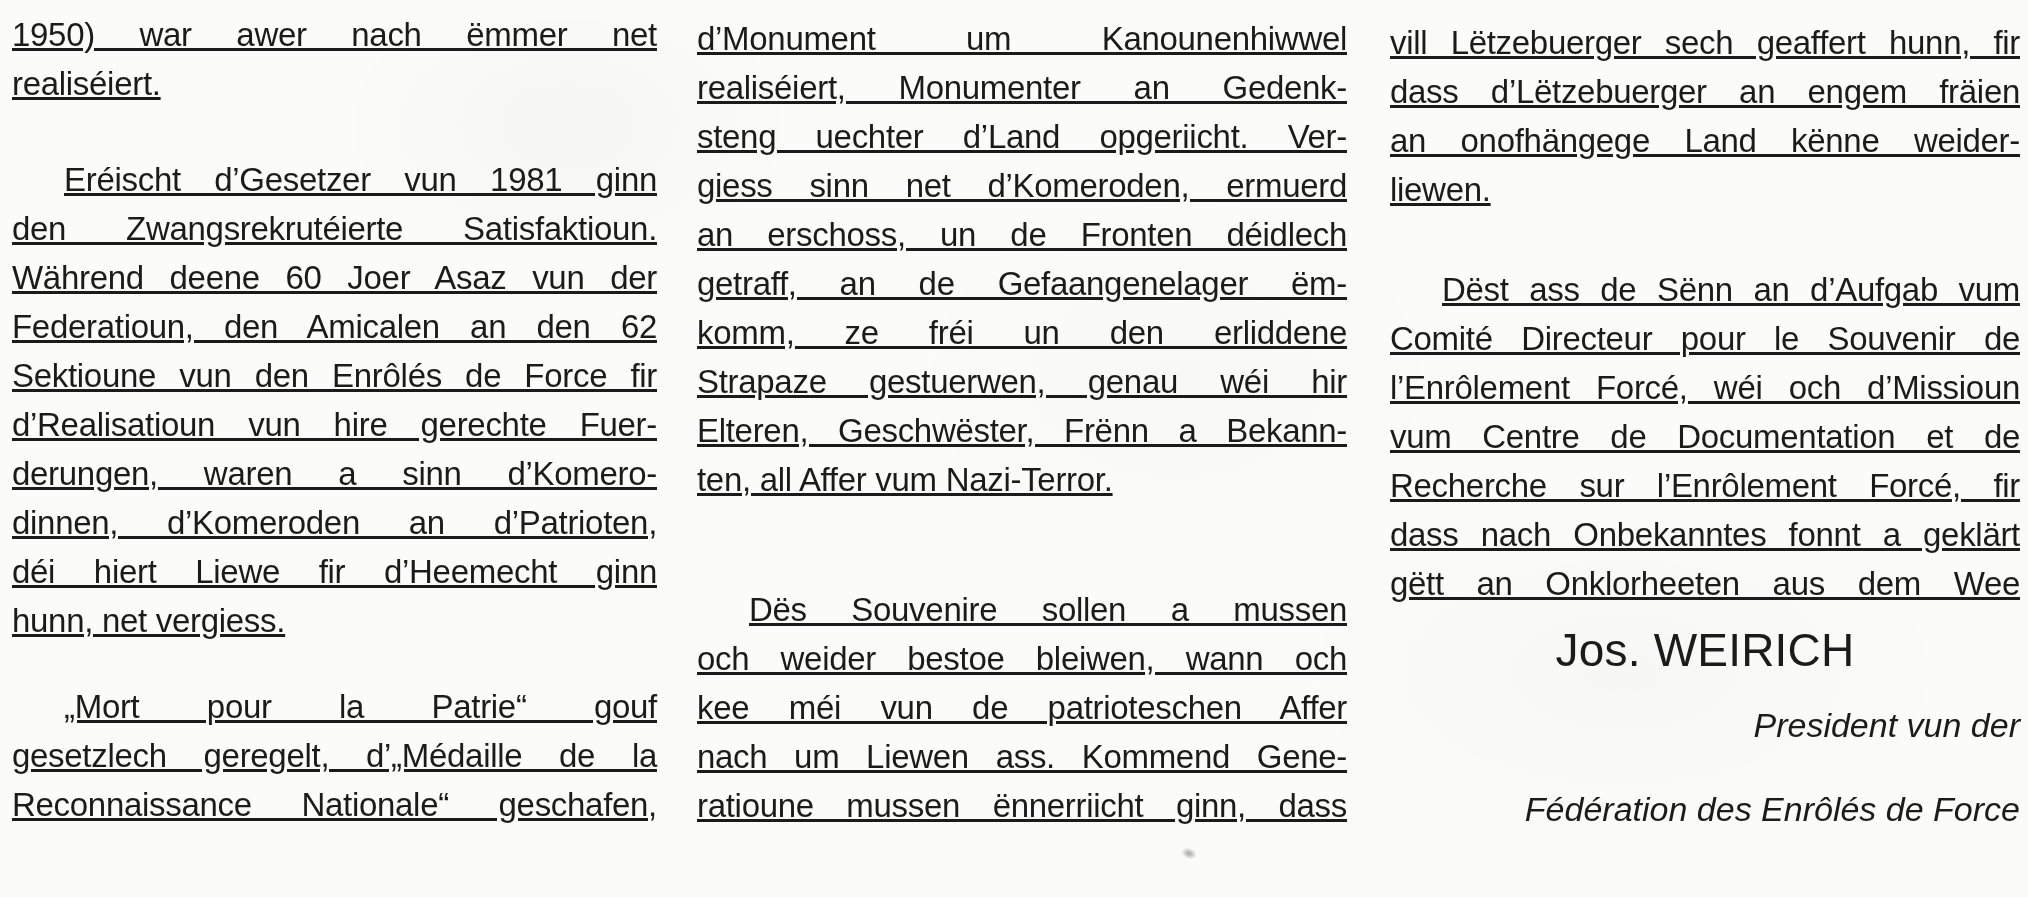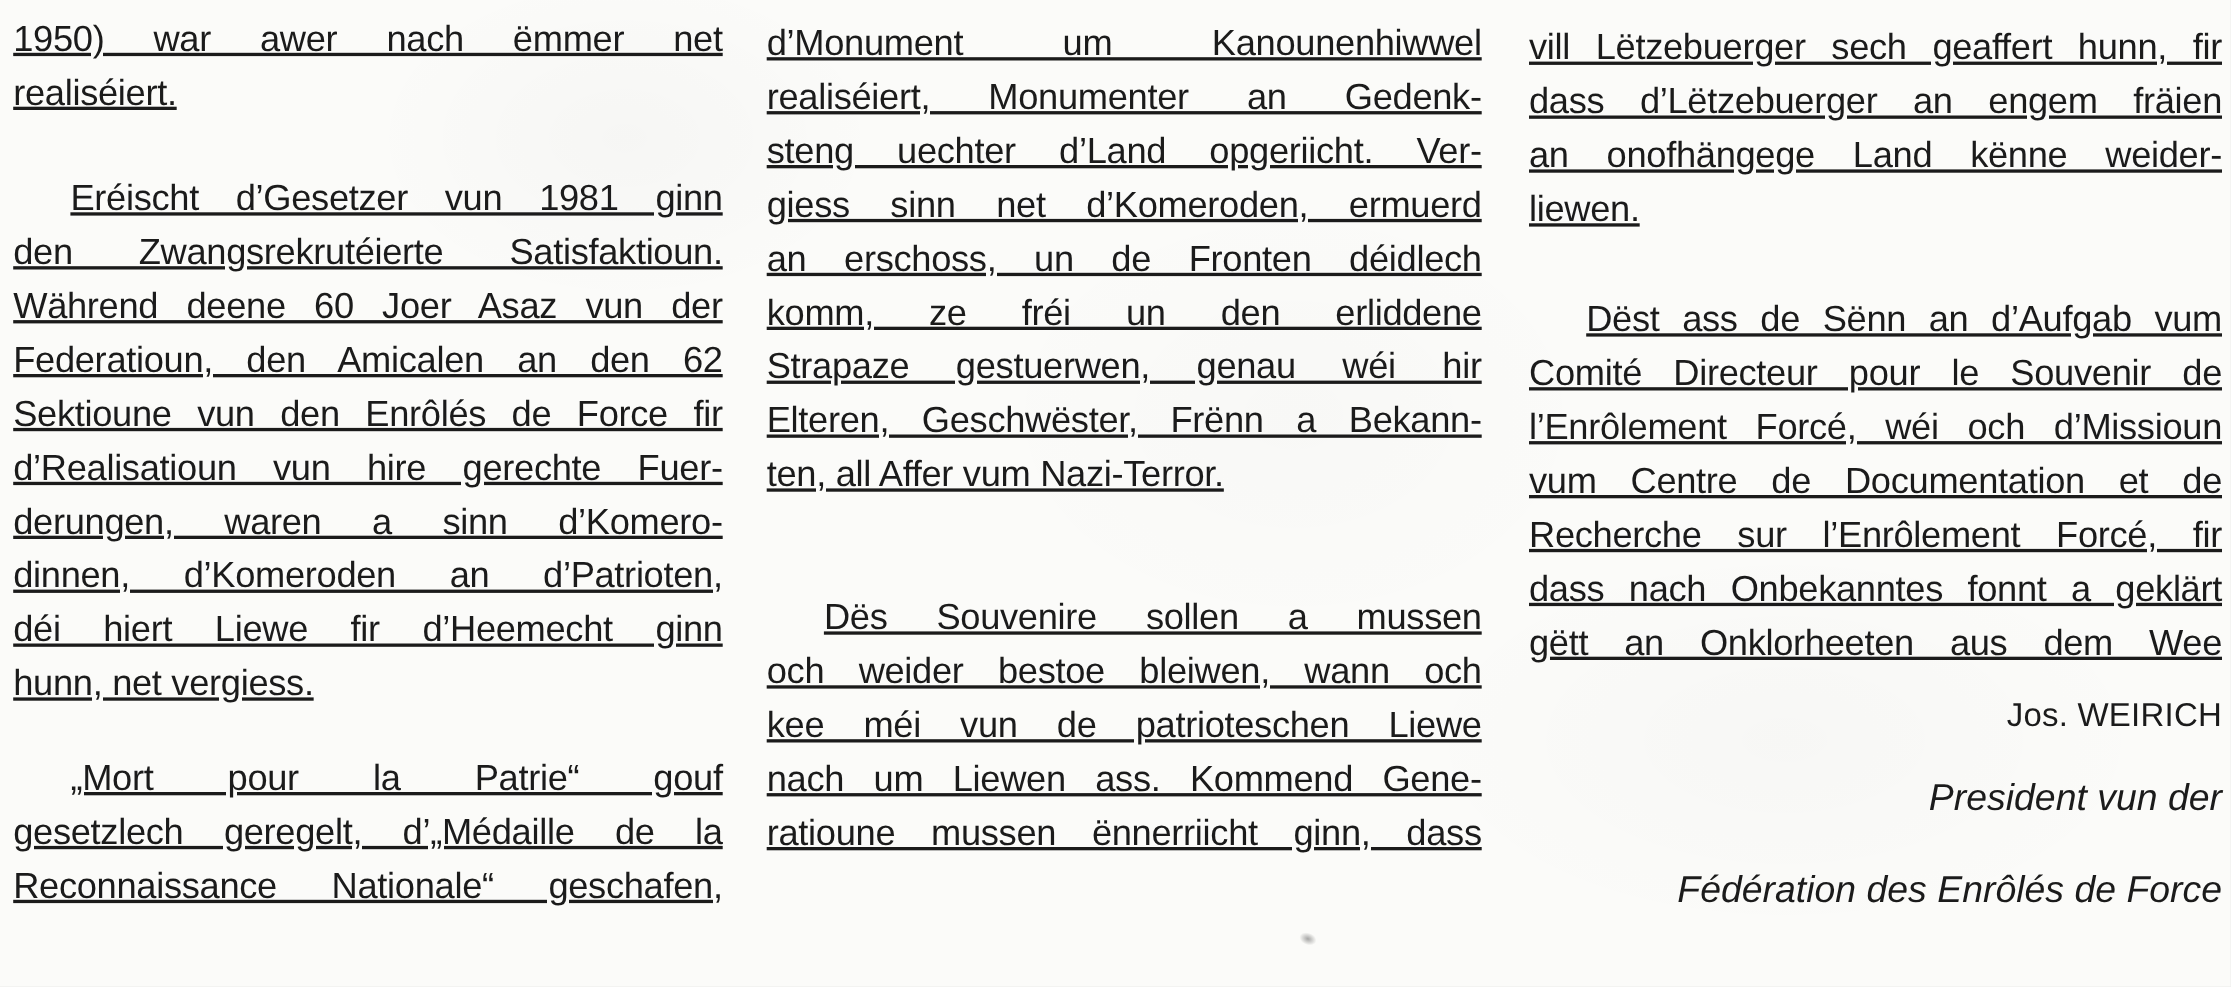--- a/index.html
+++ b/index.html
@@ -29,21 +29,21 @@
     white-space:normal;
     text-decoration:underline;
   }
   .line.flush{text-align-last:left;}
   .para.indent .line:first-child{text-indent:52px;}
   .col1 .para:nth-child(2){margin-top:47px;}
   .col1 .para:nth-child(3){margin-top:37px;}
   .col2 .para:nth-child(2){margin-top:81px;}
   .col3 .para:nth-child(2){margin-top:51px;}
   .signature{margin-top:18px;text-align:right;}
-  .sig-name{font-size:30px;line-height:49px;letter-spacing:0.2px;}
+  .sig-name{font-size:46px;line-height:49px;letter-spacing:0.2px;text-align:center;}
   .sig-role{font-size:34px;line-height:49px;font-style:italic;margin-top:35px;}
   .sig-role.first{margin-top:26px;}
   .speck{
     position:absolute;left:1181px;top:848px;width:16px;height:11px;
     background:radial-gradient(closest-side, rgba(95,95,95,0.55), rgba(120,120,120,0));
     transform:rotate(20deg);
   }
 </style>
 </head>
 <body>
@@ -73,29 +73,30 @@
           <div class="line">Reconnaissance Nationale“ geschafen,</div>
         </div>
       </section>
       <section class="column col2">
         <div class="para">
           <div class="line">d’Monument um Kanounenhiwwel</div>
           <div class="line">realiséiert, Monumenter an Gedenk-</div>
           <div class="line">steng uechter d’Land opgeriicht. Ver-</div>
           <div class="line">giess sinn net d’Komeroden, ermuerd</div>
           <div class="line">an erschoss, un de Fronten déidlech</div>
+          <div class="line">getraff, an de Gefaangenelager ëm-</div>
           <div class="line">komm, ze fréi un den erliddene</div>
           <div class="line">Strapaze gestuerwen, genau wéi hir</div>
           <div class="line">Elteren, Geschwëster, Frënn a Bekann-</div>
           <div class="line flush">ten, all Affer vum Nazi-Terror.</div>
         </div>
         <div class="para indent">
           <div class="line">Dës Souvenire sollen a mussen</div>
           <div class="line">och weider bestoe bleiwen, wann och</div>
-          <div class="line">kee méi vun de patrioteschen Liewe</div>
+          <div class="line">kee méi vun de patrioteschen Affer</div>
           <div class="line">nach um Liewen ass. Kommend Gene-</div>
           <div class="line">ratioune mussen ënnerriicht ginn, dass</div>
         </div>
       </section>
       <section class="column col3">
         <div class="para">
           <div class="line">vill Lëtzebuerger sech geaffert hunn, fir</div>
           <div class="line">dass d’Lëtzebuerger an engem fräien</div>
           <div class="line">an onofhängege Land kënne weider-</div>
           <div class="line flush">liewen.</div>

